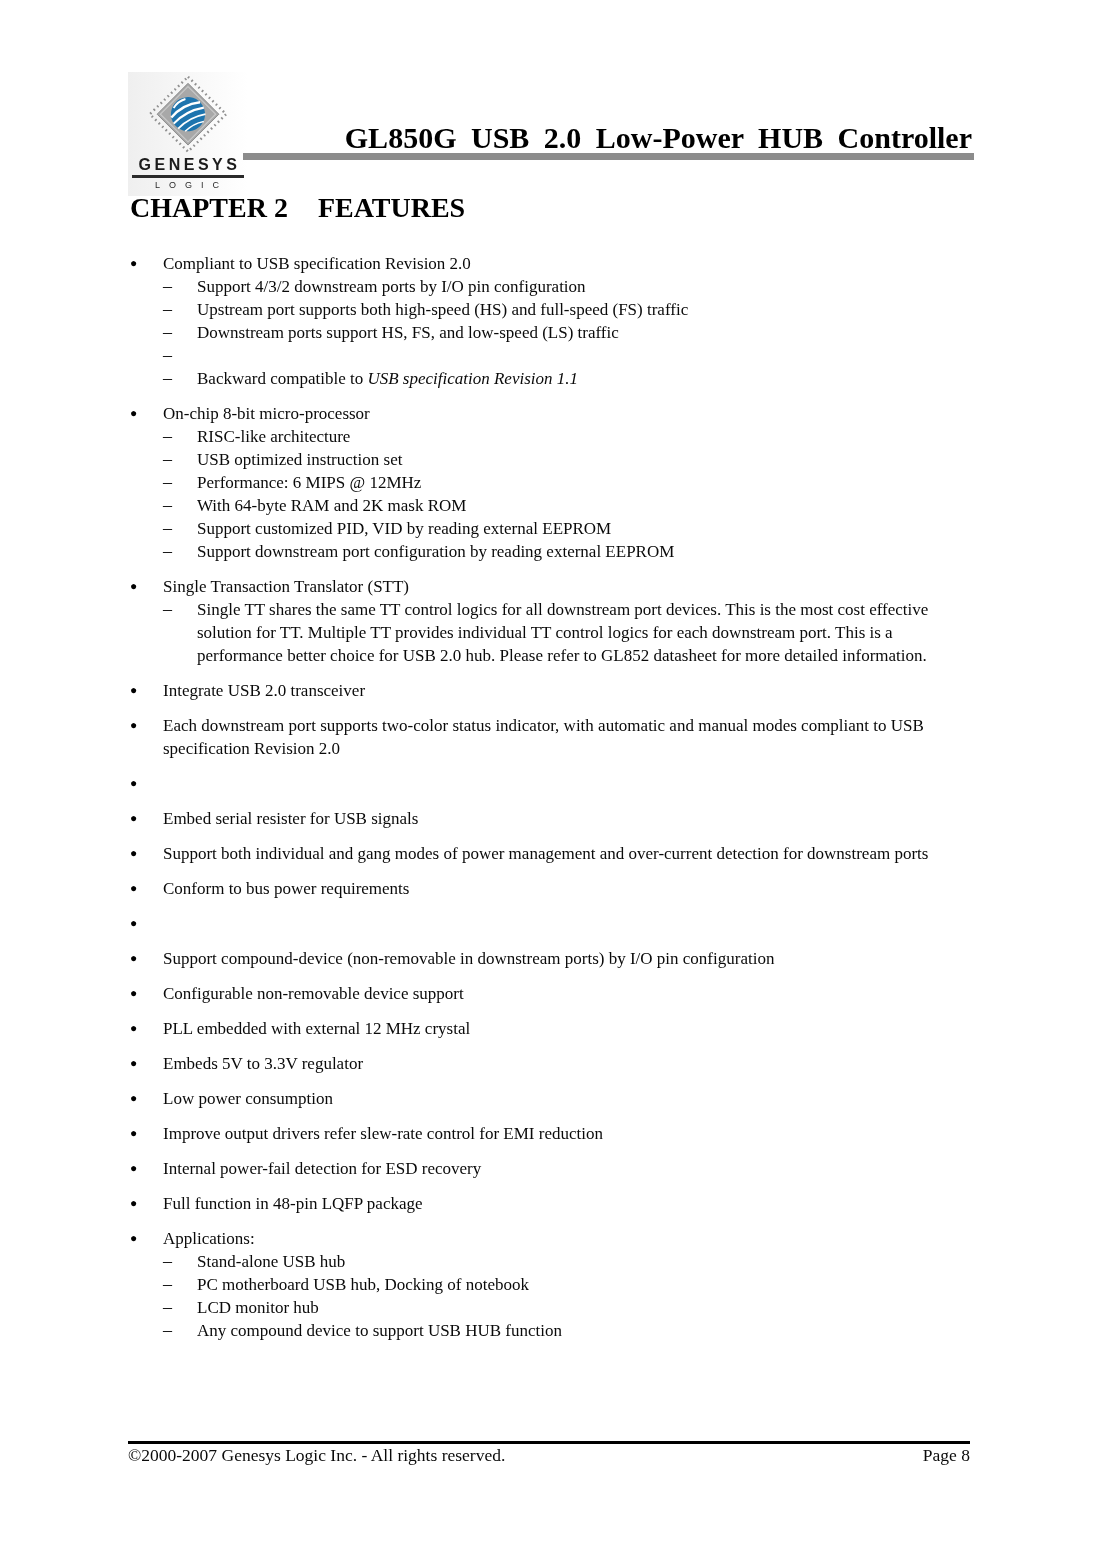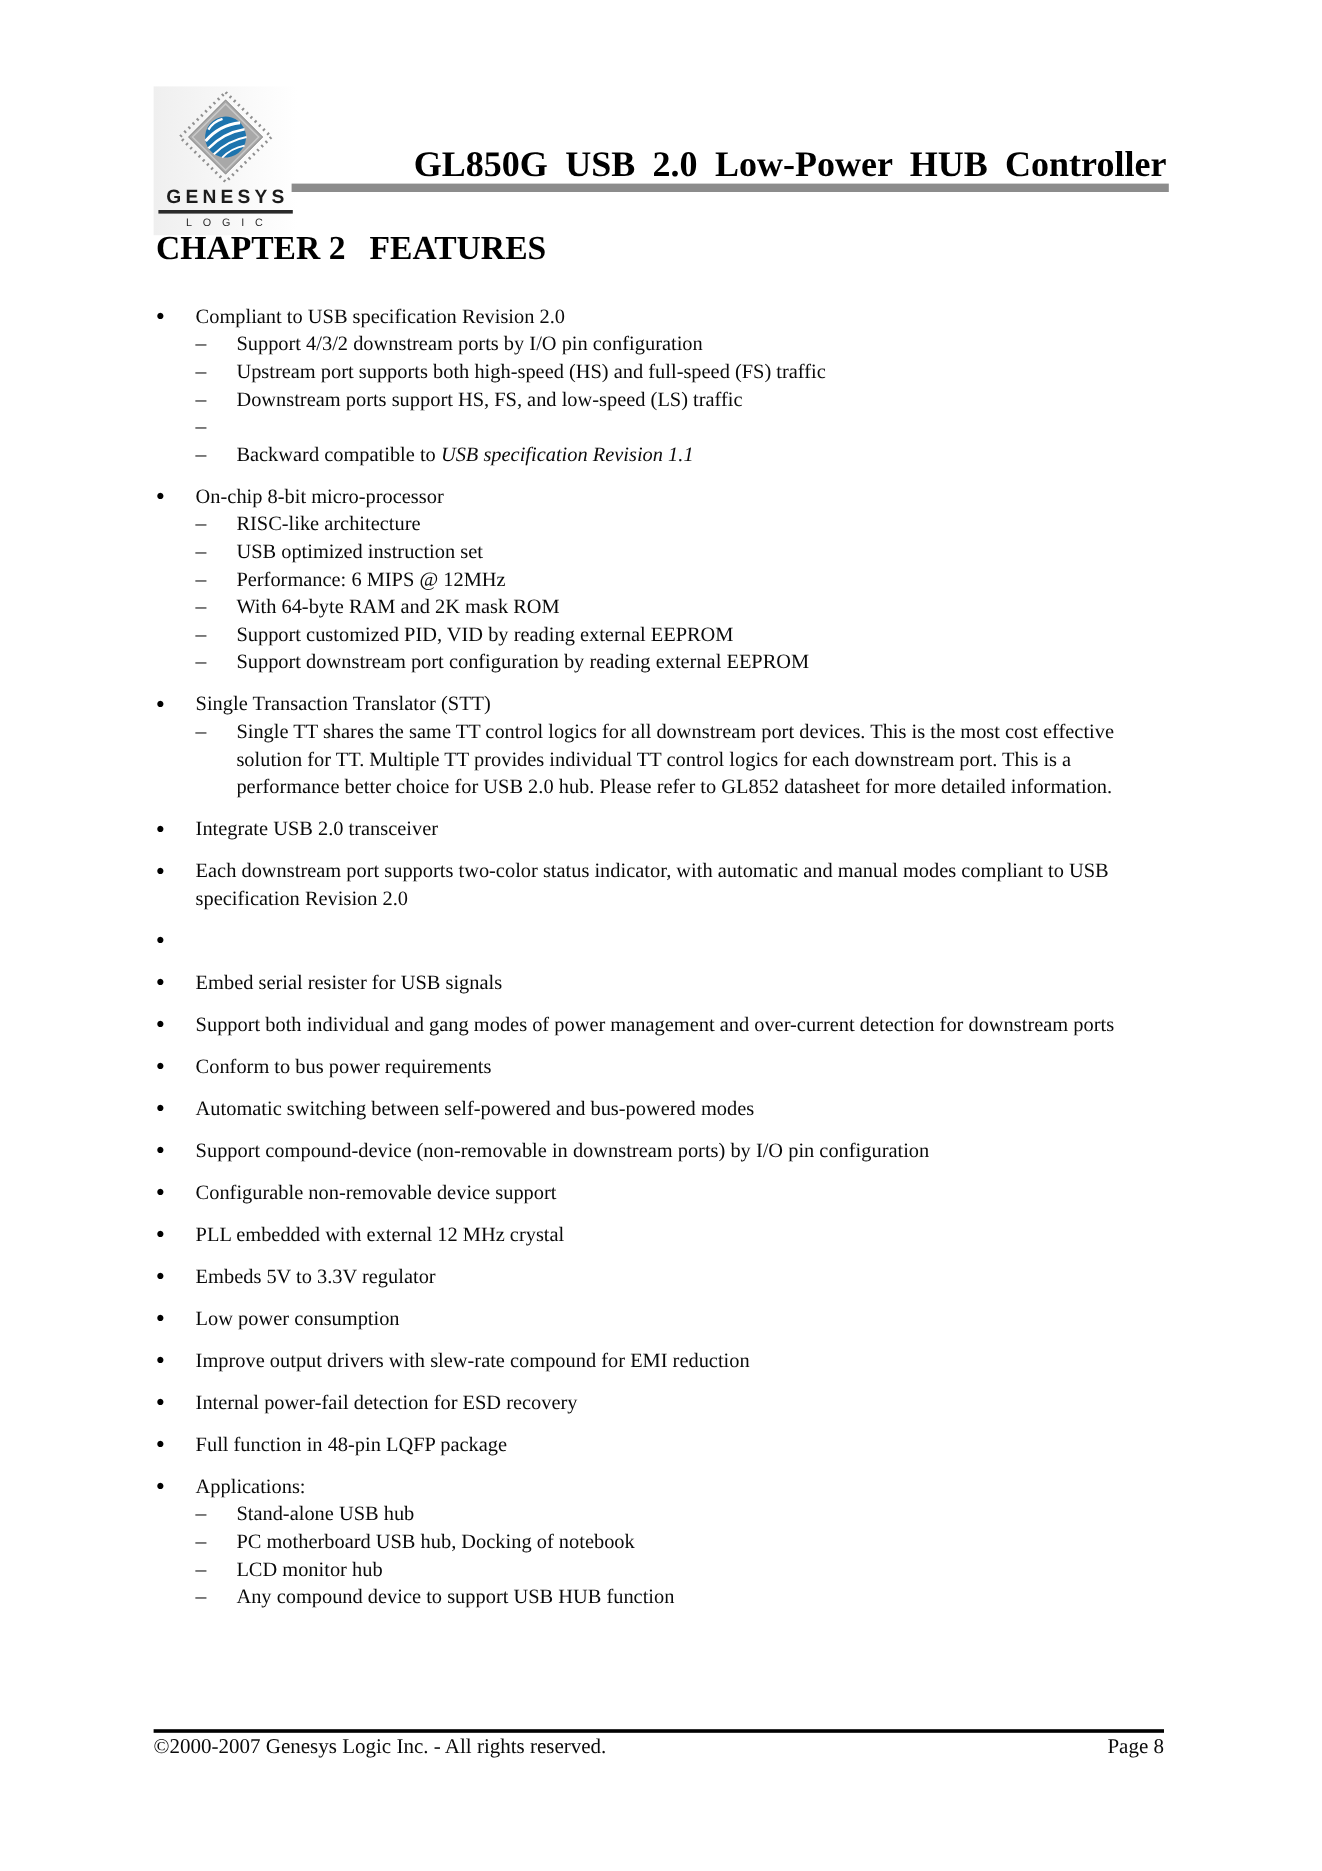--- a/index.html
+++ b/index.html
@@ -42,21 +42,21 @@
     position: absolute; left: 243px; right: 128px; top: 153px;
     height: 7px; background: #8c8c8c;
   }
 
   
   .chapter {
     margin: 0 132px 28px 130px;
     font-size: 28px; font-weight: 700; color: #000;
     white-space: nowrap;
   }
-  .chapter .chapter-word { margin-left: 20px; }
+  .chapter .chapter-word { margin-left: 30px; }
 
   
   .features { margin: 0 124px 0 130px; font-size: 17px; line-height: 23px; }
   .feature { margin-bottom: 12px; }
   .frow { display: flex; align-items: flex-start; }
   .bullet {
     flex: none; width: 33px;
     font-size: 12px; line-height: 23px; color: #000;
   }
   .ftext { max-width: 815px; }
@@ -203,21 +203,20 @@
       </div>
       <div class="feature">
         <div class="frow">
           <span class="bullet">●</span>
           <div class="ftext">Conform to bus power requirements</div>
         </div>
       </div>
       <div class="feature">
         <div class="frow">
           <span class="bullet">●</span>
-          <div class="ftext">Automatic switching between self-powered and bus-powered modes</div>
         </div>
       </div>
       <div class="feature">
         <div class="frow">
           <span class="bullet">●</span>
           <div class="ftext">Support compound-device (non-removable in downstream ports) by I/O pin configuration</div>
         </div>
       </div>
       <div class="feature">
         <div class="frow">
@@ -239,21 +238,21 @@
       </div>
       <div class="feature">
         <div class="frow">
           <span class="bullet">●</span>
           <div class="ftext">Low power consumption</div>
         </div>
       </div>
       <div class="feature">
         <div class="frow">
           <span class="bullet">●</span>
-          <div class="ftext">Improve output drivers with slew-rate compound for EMI reduction</div>
+          <div class="ftext">Improve output drivers refer slew-rate control for EMI reduction</div>
         </div>
       </div>
       <div class="feature">
         <div class="frow">
           <span class="bullet">●</span>
           <div class="ftext">Internal power-fail detection for ESD recovery</div>
         </div>
       </div>
       <div class="feature">
         <div class="frow">

